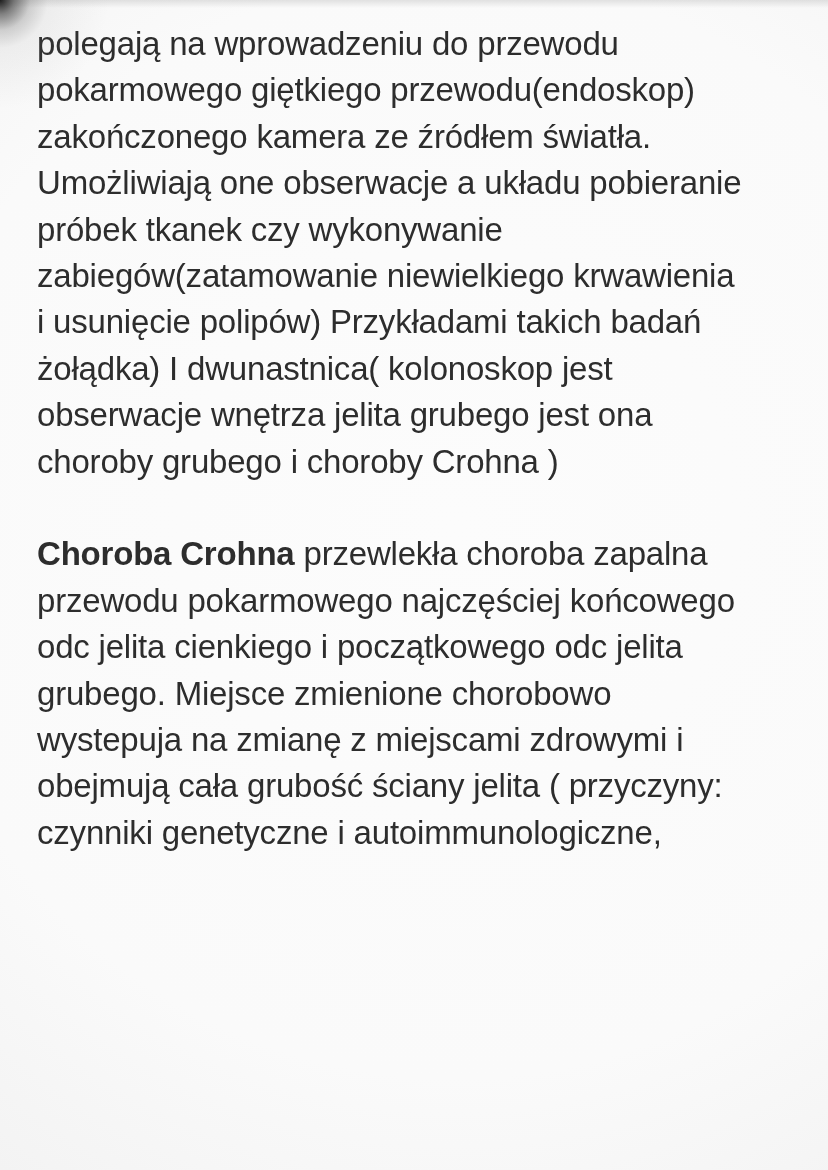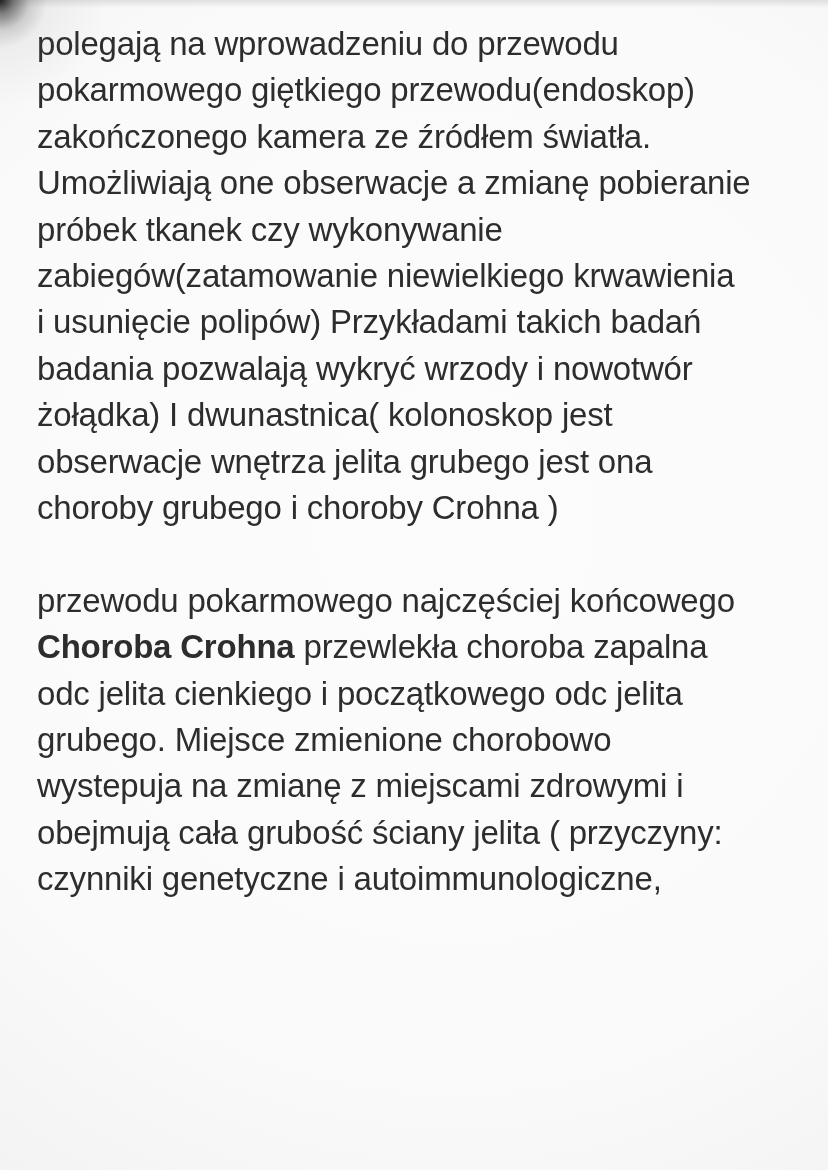--- a/index.html
+++ b/index.html
@@ -67,32 +67,31 @@
 <body>
 
 <div class="page" style="color: rgb(45, 45, 45);">
   <div class="corner-shadow"></div>
   <div class="top-edge-shade"></div>
 
   <div class="paragraph paragraph-endoscopy">
     <div class="line">polegają na wprowadzeniu do przewodu</div>
     <div class="line">pokarmowego giętkiego przewodu(endoskop)</div>
     <div class="line">zakończonego kamera ze źródłem światła.</div>
-    <div class="line">Umożliwiają one obserwacje a zmianę pobieranie</div>
+    <div class="line">Umożliwiają one obserwacje a układu pobieranie</div>
     <div class="line">próbek tkanek czy wykonywanie</div>
     <div class="line">zabiegów(zatamowanie niewielkiego krwawienia</div>
     <div class="line">i usunięcie polipów) Przykładami takich badań</div>
-    <div class="line">badania pozwalają wykryć wrzody i nowotwór</div>
     <div class="line">żołądka) I dwunastnica( kolonoskop jest</div>
     <div class="line">obserwacje wnętrza jelita grubego jest ona</div>
     <div class="line">choroby grubego i choroby Crohna )</div>
   </div>
 
   <div class="paragraph paragraph-crohn">
+    <div class="line"><span class="bold">Choroba Crohna</span><span> przewlekła choroba zapalna</span></div>
     <div class="line">przewodu pokarmowego najczęściej końcowego</div>
-    <div class="line"><span class="bold">Choroba Crohna</span><span> przewlekła choroba zapalna</span></div>
     <div class="line">odc jelita cienkiego i początkowego odc jelita</div>
     <div class="line">grubego. Miejsce zmienione chorobowo</div>
     <div class="line">wystepuja na zmianę z miejscami zdrowymi i</div>
     <div class="line">obejmują cała grubość ściany jelita ( przyczyny:</div>
     <div class="line">czynniki genetyczne i autoimmunologiczne,</div>
   </div>
 </div>
 
 </body></html>

